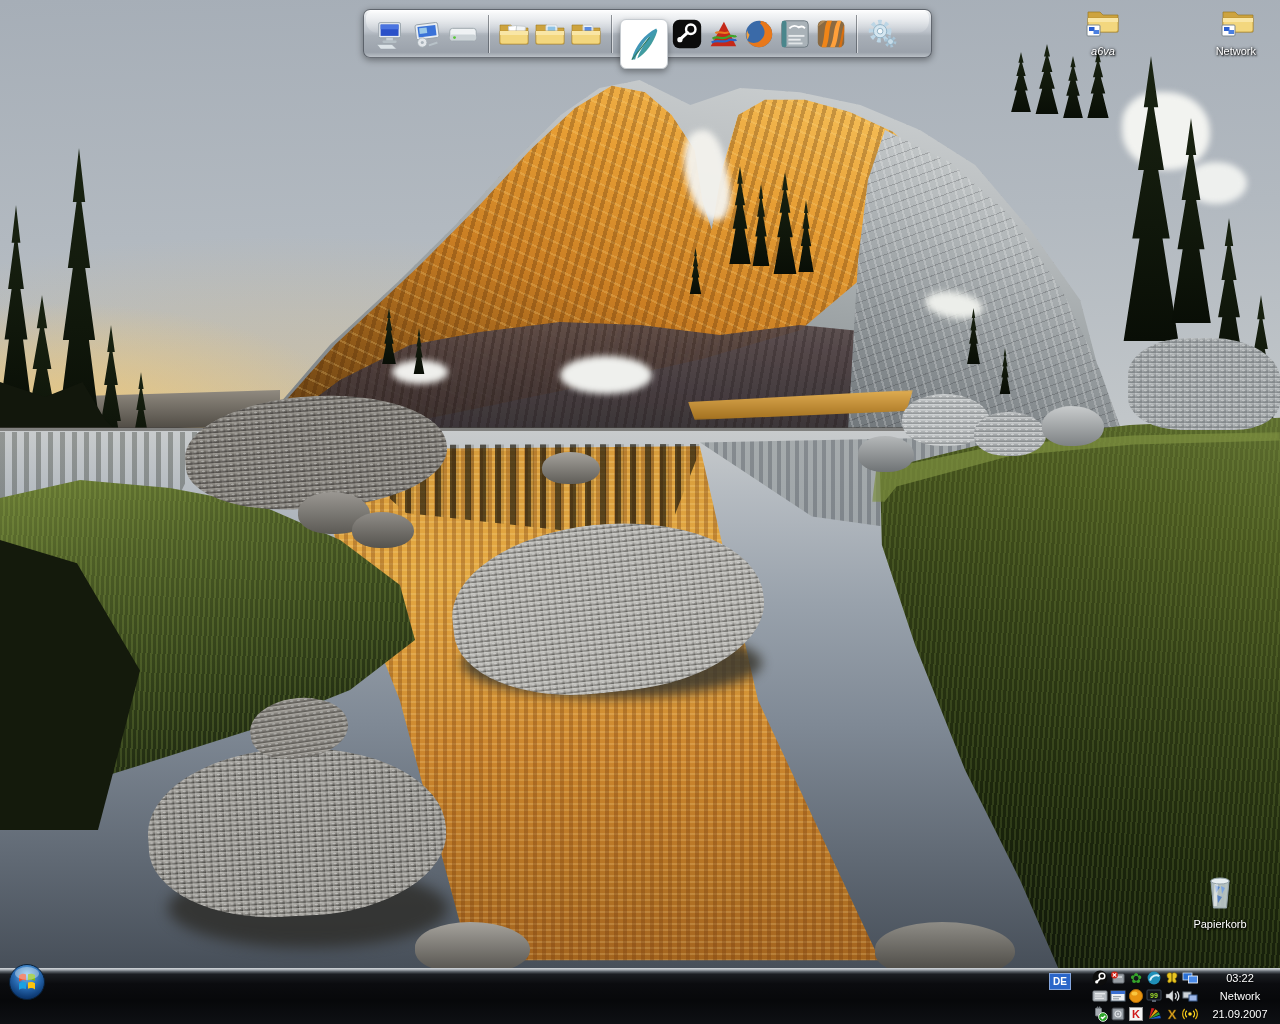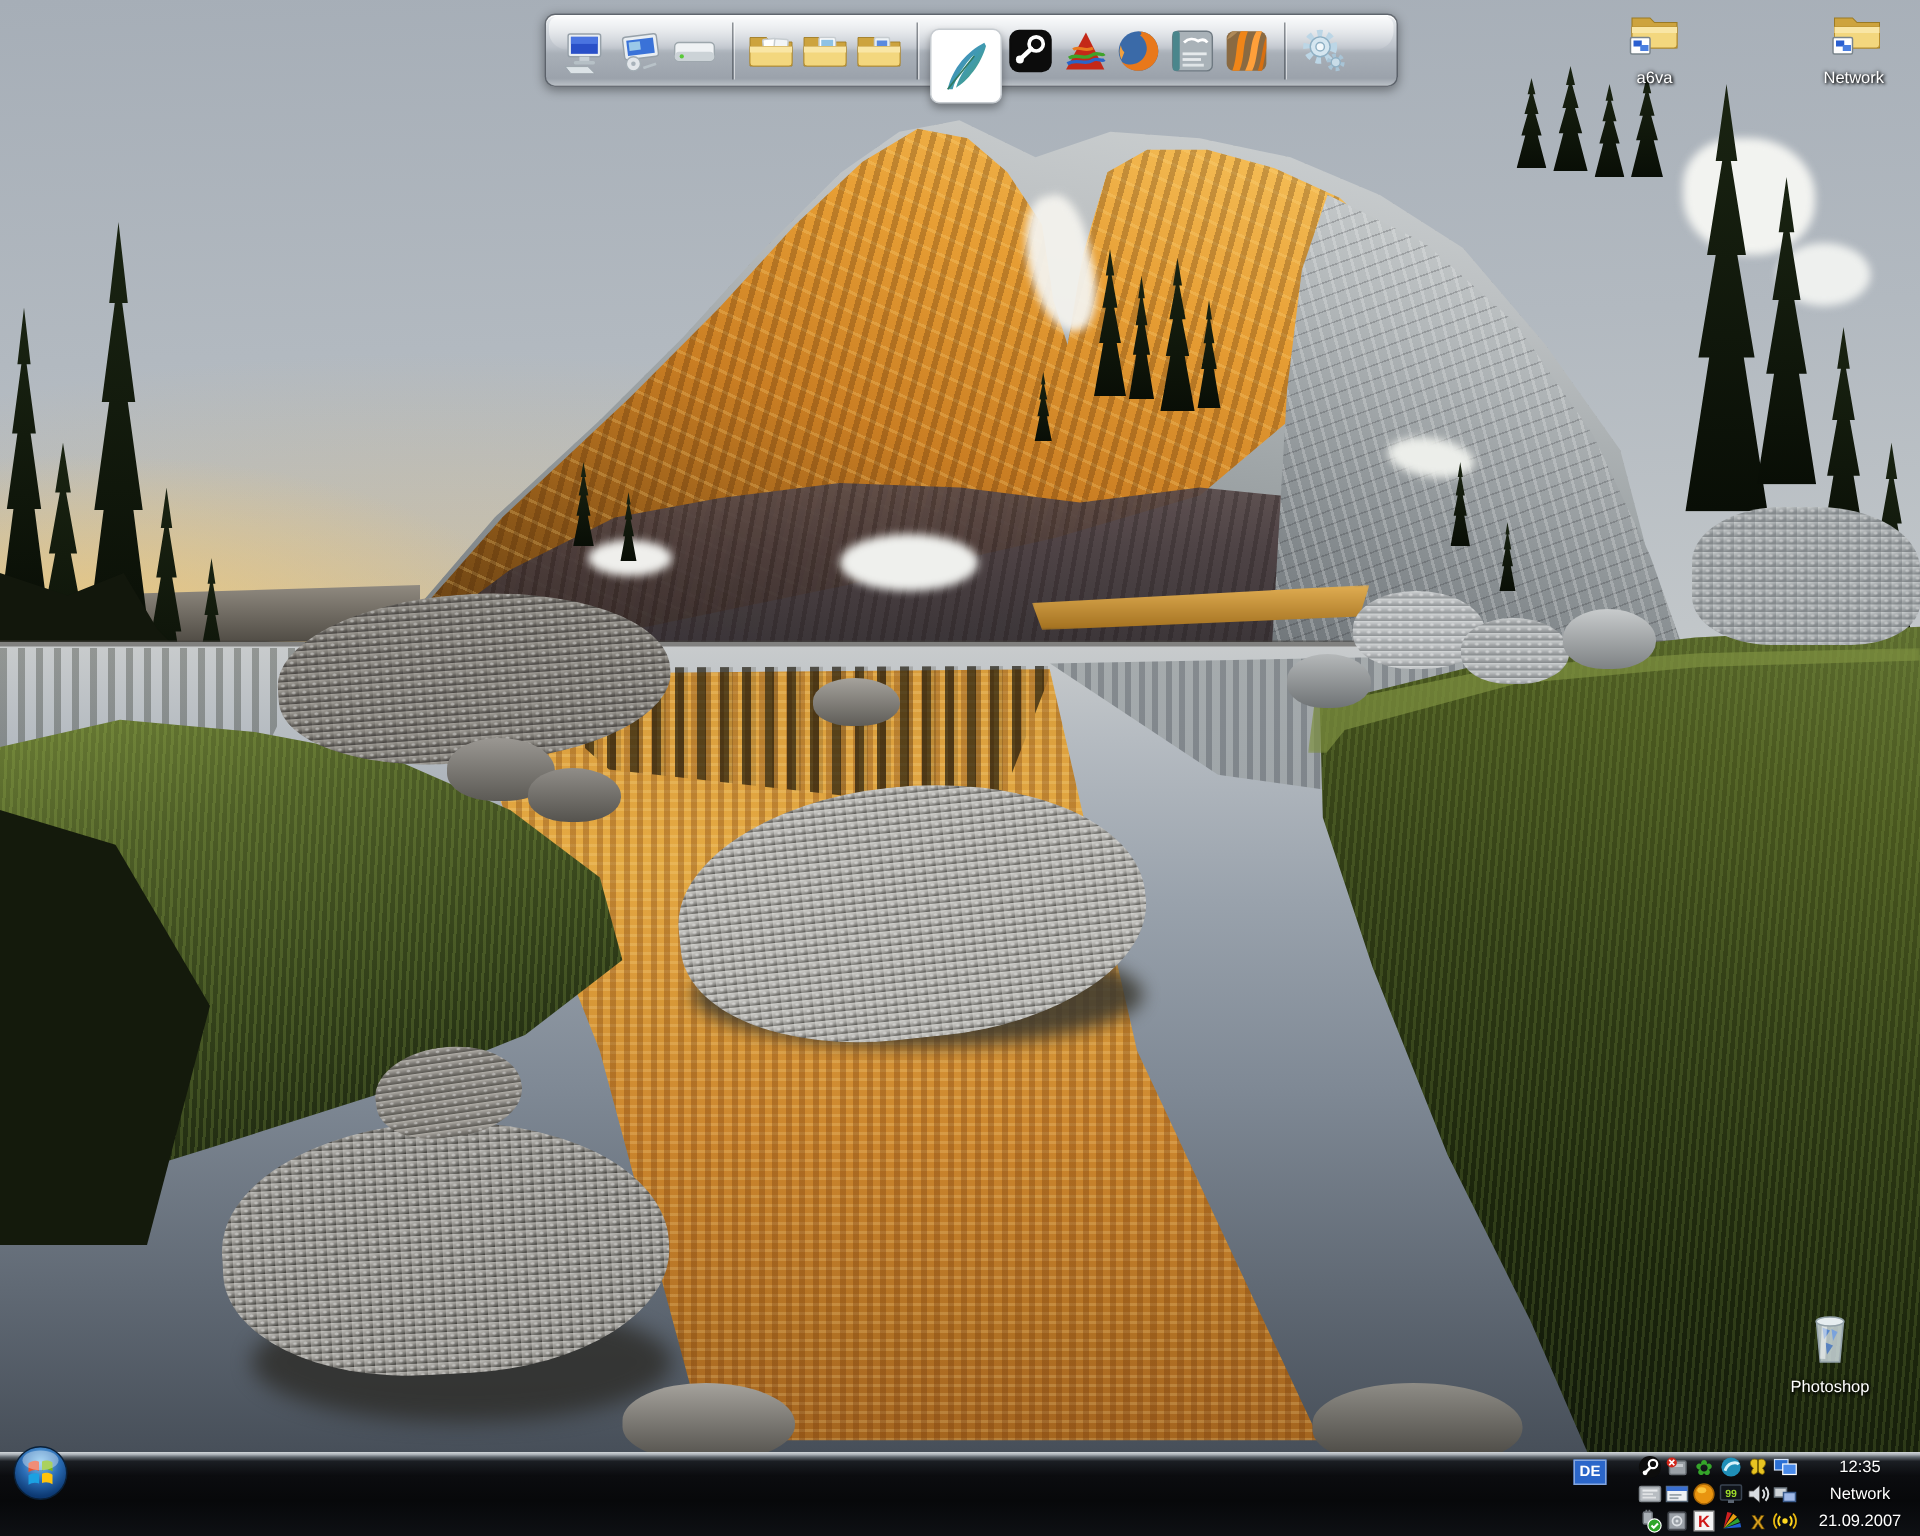--- a/index.html
+++ b/index.html
@@ -302,21 +302,21 @@
       <svg width="34" height="34" viewBox="0 0 36 36">
         <circle cx="16" cy="15" r="9" fill="none" stroke="#bcd6e6" stroke-width="6" stroke-dasharray="3.5 3.2"></circle>
         <circle cx="16" cy="15" r="7" fill="#d5e6f0" stroke="#8fb0c4"></circle>
         <circle cx="16" cy="15" r="3" fill="#f2f8fb" stroke="#8fb0c4"></circle>
         <circle cx="27" cy="26" r="4.5" fill="none" stroke="#a8c4d6" stroke-width="3.6" stroke-dasharray="2.4 2.2"></circle>
         <circle cx="27" cy="26" r="3.2" fill="#c8dce8" stroke="#8fb0c4"></circle>
       </svg>
     </div>
   </div>
 
-  <div class="dicon" style="left:1064px;top:5px;">
+  <div class="dicon" style="left:1064px;top:5px;font-style:italic;">
     <span class="ig">
       <svg width="36" height="34" viewBox="0 0 36 34">
         <path d="M3 7 h12 l3 3 h15 v17 h-30 z" fill="#cda33e" stroke="#9a7a24" stroke-width=".7"></path>
         <path d="M3 13 h30 v12 a2 2 0 0 1 -2 2 h-26 a2 2 0 0 1 -2 -2 z" fill="#f3d77e" stroke="#b88f2e" stroke-width=".7"></path>
         <path d="M3 13 h30 v4 h-30 z" fill="#f9e6a5"></path>
         <rect x="2" y="20" width="13" height="11" rx="1" fill="#fff" stroke="#7a858c"></rect>
         <rect x="4" y="22" width="5.5" height="4" fill="#2a5fd0"></rect>
         <rect x="8.5" y="25" width="5.5" height="4" fill="#4a7fe0"></rect>
       </svg>
     </span>
@@ -339,21 +339,21 @@
     <span class="ig" style="height:38px;">
       <svg width="36" height="38" viewBox="0 0 36 38">
         <path d="M9 7 L27 7 L24.5 34 L11.5 34 Z" fill="rgba(214,226,232,.8)" stroke="#94a2aa"></path>
         <polygon points="13,11 18,13 14,19" fill="#5a88cc"></polygon>
         <polygon points="19,12 23,14 20,20" fill="#7aa2dc"></polygon>
         <polygon points="15,21 20,23 16,29" fill="#4a78c0" opacity=".85"></polygon>
         <rect x="12" y="9" width="3.5" height="23" fill="#fff" opacity=".5" transform="rotate(3 14 20)"></rect>
         <ellipse cx="18" cy="7" rx="9.2" ry="3" fill="#e6edf0" stroke="#94a2aa"></ellipse>
       </svg>
     </span>
-    <div class="lbl">Photoshop</div>
+    <div class="lbl">Papierkorb</div>
   </div>
 
   <div class="taskbar">
     <div class="orb">
       <svg width="38" height="38" viewBox="0 0 38 38">
         <defs>
           <radialGradient id="orbg" cx=".5" cy=".3" r=".8">
             <stop offset="0" stop-color="#7ec2ef"></stop>
               <stop offset=".45" stop-color="#2a6cb4"></stop>
             <stop offset=".8" stop-color="#0d3a74"></stop>
@@ -392,21 +392,21 @@
               <path d="M4 10.5 C5.5 5.5 11 4 13.2 6.2" stroke="#d8f2fa" stroke-width="2" fill="none"></path>
             </svg></span>
         <span class="ti"><svg width="16" height="16">
               <path d="M8 3.5 C3.5 .8 1 6 5 8.8 C2 11.8 5 15 8 10.8 C11 15 14 11.8 11 8.8 C15 6 12.5 .8 8 3.5 Z" fill="#e8c422" stroke="#8a6d00" stroke-width=".6"></path>
               <path d="M8 3 L8 12" stroke="#5a4a00" stroke-width="1"></path>
             </svg></span>
         <span class="ti"><svg width="16" height="16">
               <rect x="1" y="3" width="9" height="7" fill="#2a6fd4" stroke="#cfe0f8" stroke-width=".8"></rect>
               <rect x="6.5" y="6" width="9" height="7" fill="#4a8ae8" stroke="#fff" stroke-width=".8"></rect>
             </svg></span>
-        <span class="clockcell">12:35</span>
+        <span class="clockcell">03:22</span>
       </div>
 
       <div class="trow">
         <span class="ti"><svg width="16" height="16">
               <rect x="1" y="3" width="14" height="10" rx="1" fill="#b8bdc2" stroke="#80868c"></rect>
               <rect x="3" y="5" width="10" height="1.4" fill="#e8eaec"></rect>
               <rect x="3" y="7.5" width="7" height="1.2" fill="#e0e2e4"></rect>
               <rect x="3" y="9.8" width="9" height="1.2" fill="#e0e2e4"></rect>
             </svg></span>
         <span class="ti"><svg width="16" height="16">

